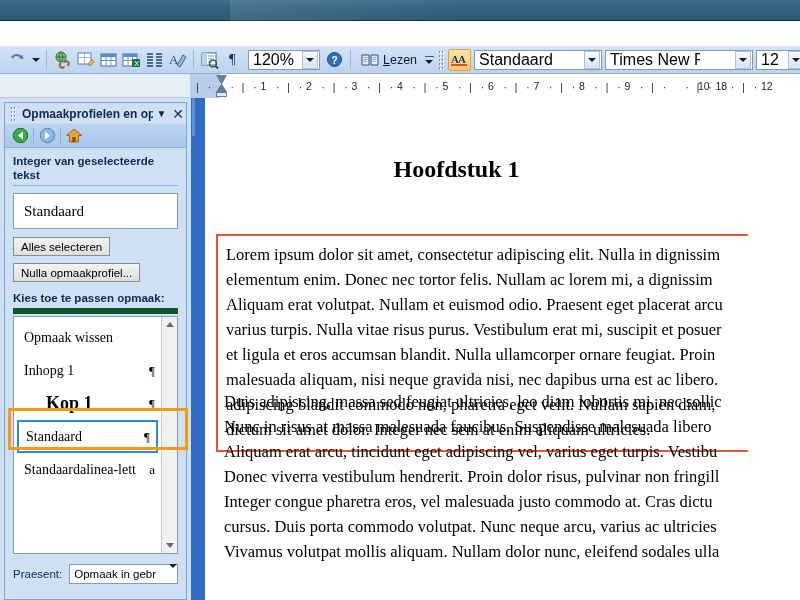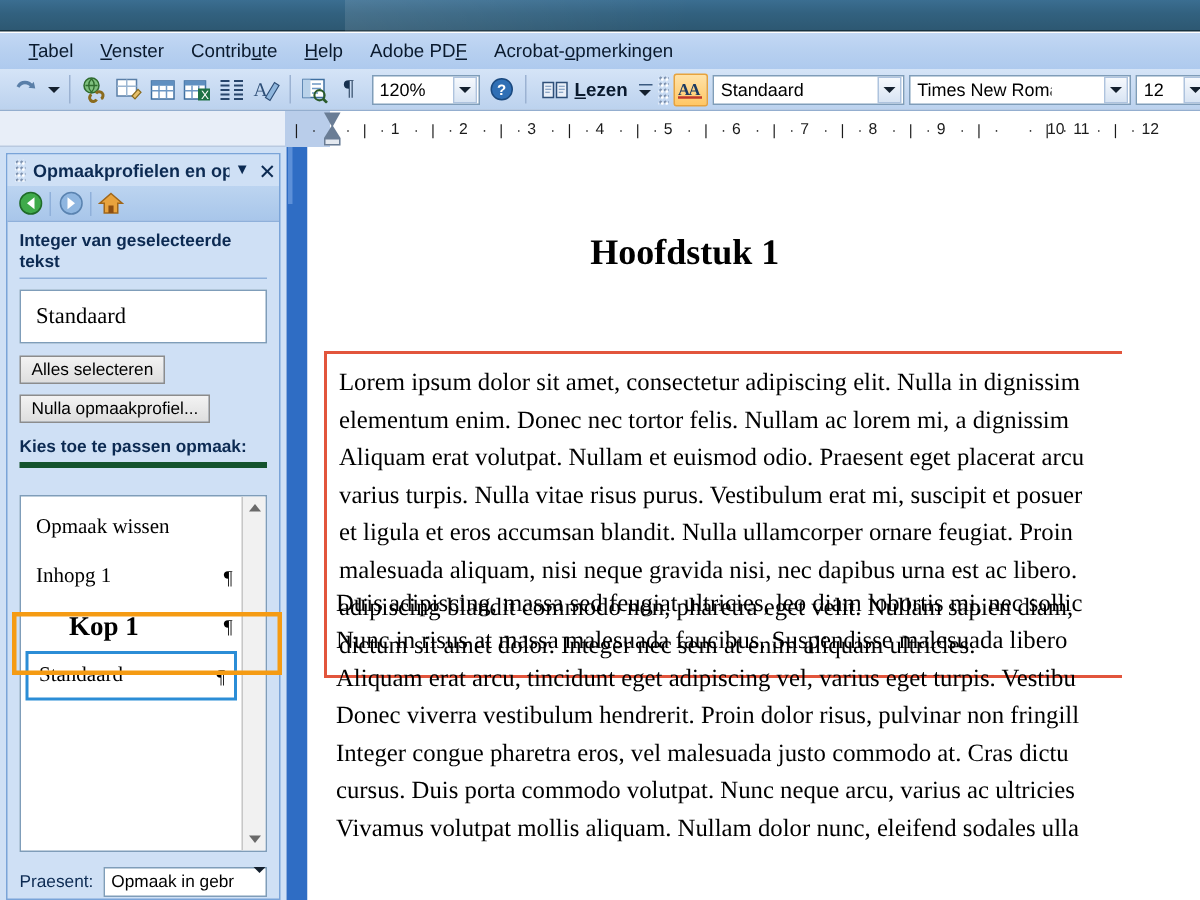--- a/index.html
+++ b/index.html
@@ -55,32 +55,32 @@
   .tb-btn {
     width: 23px; height: 22px; display: flex; align-items: center; justify-content: center;
     flex: 0 0 auto; position: relative;
   }
   .tb-btn.active { border: 1px solid #e8a33d; background: linear-gradient(180deg,#ffe2a8,#ffc765); border-radius: 2px; }
   .icn { display:block; }
 
   .combo {
     height: 20px; background: #ffffff; border: 1px solid #7f9db9;
     display: flex; align-items: center; flex: 0 0 auto;
-    font-size: 12px; color: #000; position: relative;
+    font-size: 16px; color: #000; position: relative;
   }
   .combo .val { padding: 0 4px; overflow: hidden; white-space: nowrap; flex: 1 1 auto; }
   .combo .arrow {
     width: 16px; height: 18px; margin: 0 1px 0 0;
     background: linear-gradient(180deg,#f6f9fd,#d8e4f3);
     border: 1px solid #aec3de;
     display: flex; align-items: center; justify-content: center; flex: 0 0 auto;
   }
   .caret-dn { width:0;height:0;border-left:4px solid transparent;border-right:4px solid transparent;border-top:4px solid #14202e; }
 
-  .lezen { display:flex; align-items:center; gap:4px; padding: 0 6px; font-size:12.5px; color:#0a1a2e; flex:0 0 auto;font-weight:bold;}
+  .lezen { display:flex; align-items:center; gap:4px; padding: 0 6px; font-size:12.5px; color:#0a1a2e; flex:0 0 auto;}
   .ovf { width: 12px; height: 22px; display:flex; flex-direction:column; align-items:center; justify-content:center; flex:0 0 auto; }
 
   
   .ruler-band {
     position: absolute; left: 0; top: 74px; width: 800px; height: 24px;
     background: #e8eef8; border-bottom: 1px solid #b9c9e0;
   }
   .ruler {
     position: absolute; left: 190px; top: 74px; width: 610px; height: 24px;
     background: #ffffff; font-size: 10px; color: #1b1b1b; overflow: hidden;
@@ -139,21 +139,21 @@
   }
   .btn {
     display:inline-flex; align-items:center; justify-content:center;
     background: linear-gradient(180deg,#f3f3f3,#dedede);
     border: 1px solid #8c8c8c; height: 19px; padding: 0 7px;
     font-size: 11.5px; color: #000; margin-bottom: 7px;
     font-family: "Liberation Sans", sans-serif;
   }
   .sec-head2 {
     font-size: 11.5px; font-weight: 700; color: #0c2a52; line-height: 14px;
-    border-bottom: 4px solid #14532d; padding-bottom: 3px; margin: 2px 0 18px 0;
+    border-bottom: 6px solid #14532d; padding-bottom: 3px; margin: 2px 0 2px 0;
   }
   .stylelist {
     background: #ffffff; border: 1px solid #7f9db9; height: 238px;
     position: relative; overflow: hidden;
   }
   .sl-items { position:absolute; left:0; top:0; right:16px; bottom:0; padding: 4px 0 0 0; }
   .sl-row {
     height: 33px; display:flex; align-items:center; justify-content:space-between;
     padding: 0 6px 0 10px; font-family: "Liberation Serif", serif; font-size: 14px; color:#000;
     position: relative;
@@ -213,28 +213,20 @@
 </style>
 </head>
 <body>
 
 <div id="app">
 
   <div class="titlebar">
     <div class="gloss"></div>
   </div>
 
-  <div class="menubar">
-    <div class="menu-item"><u>T</u><span>abel</span></div>
-    <div class="menu-item"><u>V</u>enster</div>
-    <div class="menu-item">Contrib<u>u</u>te</div>
-    <div class="menu-item"><u>H</u>elp</div>
-    <div class="menu-item">Adobe PD<u>F</u></div>
-    <div class="menu-item">Acrobat-<u>o</u>pmerkingen</div>
-  </div>
 
   <div class="toolbar-row">
     <div style="width:6px;flex:0 0 auto;"></div>
     <div class="tb-btn">
       <svg class="icn" width="17" height="15" viewBox="0 0 17 15">
         <path d="M13 6 C10 2, 5 2, 3 6" stroke="#5a7fa8" stroke-width="2.2" fill="none"></path>
         <path d="M13.5 2.5 L14.5 7 L10 6.5 Z" fill="#5a7fa8"></path>
       </svg>
     </div>
     <div class="tb-btn" style="width:13px;">
@@ -395,21 +387,21 @@
         <div class="tick" style="left: 370.25px;">|</div>
         <div class="tick" style="left: 381.625px;">·</div>
         <div class="num" style="left: 434.5px;">9</div>
         <div class="tick" style="left: 404.375px;">·</div>
         <div class="tick" style="left: 415.75px;">|</div>
         <div class="tick" style="left: 427.125px;">·</div>
         <div class="num" style="left: 508px;">10</div>
         <div class="tick" style="left: 449.875px;">·</div>
         <div class="tick" style="left: 461.25px;">|</div>
         <div class="tick" style="left: 472.625px;">·</div>
-        <div class="num" style="left: 525.5px;">11</div>
+        <div class="num" style="left: 525.5px;">18</div>
         <div class="tick" style="left: 495.375px;">·</div>
         <div class="tick" style="left: 506.75px;">|</div>
         <div class="tick" style="left: 518.125px;">·</div>
         <div class="num" style="left: 571px;">12</div>
         <div class="tick" style="left: 540.875px;">·</div>
         <div class="tick" style="left: 552.25px;">|</div>
         <div class="tick" style="left: 563.625px;">·</div>
         <div class="tick" style="left: 6.25px;">|</div>
         <div class="tick" style="left: 17.625px;">·</div>
       </div>
@@ -466,20 +458,24 @@
                 <span class="mark">¶</span>
               </div>
               <div class="sl-row h1">
                 <span class="lbl">Kop 1</span>
                 <span class="mark">¶</span>
               </div>
               <div class="sl-row selected">
                 <span class="lbl">Standaard</span>
                 <span class="mark">¶</span>
               </div>
+              <div class="sl-row">
+                <span class="lbl">Standaardalinea-lett</span>
+                <span class="mark">a</span>
+              </div>
             </div>
           <div class="sl-scroll">
             <span class="sl-arrow">
                 <span class="tri-up"></span>
               </span>
             <span class="sl-arrow">
                 <span class="tri-dn"></span>
               </span>
           </div>
         </div>

